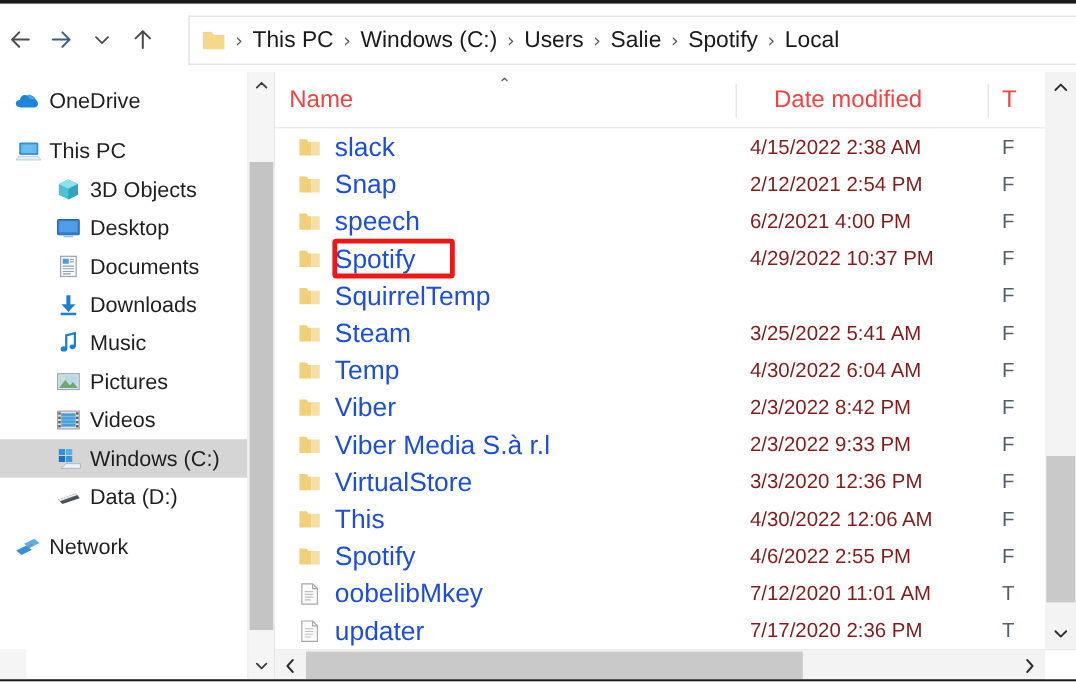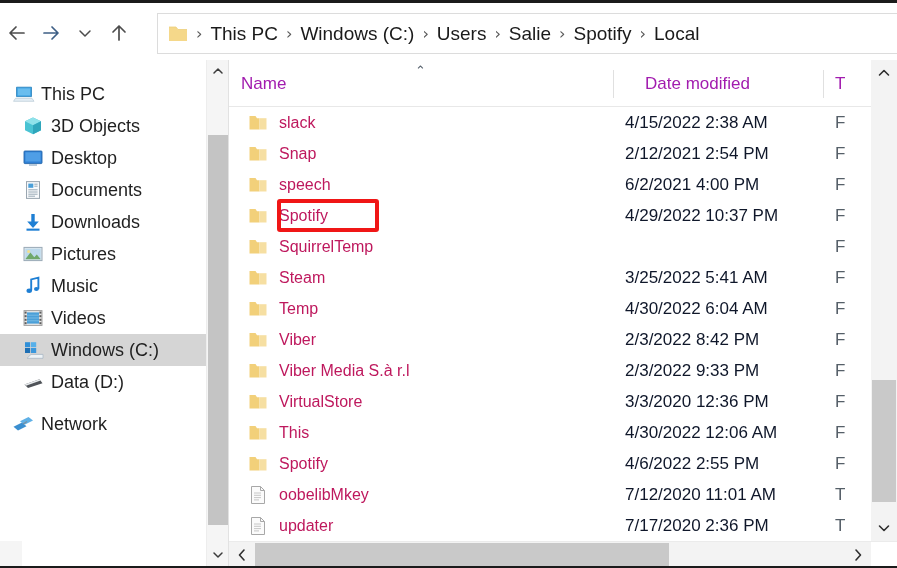--- a/index.html
+++ b/index.html
@@ -86,21 +86,21 @@
   .side-item .si-icon {
     width: 26px; flex: none;
     display: flex; align-items: center; justify-content: center;
     margin-right: 5px;
   }
   .side-item .si-label {
     font-size: 18px; color: #1f1f1f;
     line-height: 1;
   }
   .indent-0 { padding-left: 10px; }
-  .indent-1 { padding-left: 20px; }
+  .indent-1 { padding-left: 44px; }
   .side-gap { height: 10px; }
 
   
   #side-scroll {
     position: absolute; right: 0; top: 0;
     width: 22px; height: 506px;
     background: #f5f5f5;
     border-left: 1px solid #ededed;
   }
   .sb-arrow {
@@ -126,21 +126,21 @@
 
   #col-header {
     position: absolute; left: 0; top: 0;
     width: 100%; height: 47px;
     background: #ffffff;
     border-bottom: 1px solid #e8e8e8;
   }
   .col-head {
     position: absolute; top: 0; height: 47px;
     display: flex; align-items: center;
-    font-size: 17px; color: #a21caf;
+    font-size: 20px; color: #ef4444;
     padding-left: 12px;
     white-space: nowrap;
   }
   .col-div {
     position: absolute; top: 10px; width: 1px; height: 28px;
     background: #e0e0e0;
   }
   #sort-caret {
     position: absolute; top: 4px; left: 186px;
     font-size: 13px; color: #5a6570;
@@ -159,27 +159,27 @@
     display: flex; align-items: center;
     cursor: default;
     white-space: nowrap;
   }
   .fr-icon {
     width: 30px; flex: none;
     display: flex; align-items: center; justify-content: center;
     margin-left: 14px; margin-right: 6px;
   }
   .fr-name {
-    font-size: 16px; color: #be185d;
+    font-size: 22px; color: #1d4ed8;
     line-height: 1;
     flex: none;
   }
   .fr-date {
     position: absolute; left: 396px;
-    font-size: 17px; color: #0f172a;
+    font-size: 17px; color: #7f1d1d;
     line-height: 1;
   }
   .fr-type {
     position: absolute; left: 606px;
     font-size: 17px; color: #555f68;
     line-height: 1;
     overflow: hidden;
     width: 12px;
   }
 
@@ -285,20 +285,29 @@
         <span class="crumb">Spotify</span>
         <span class="crumb-sep">›</span>
         <span class="crumb">Local</span>
       </div>
   </div>
 
   <div id="body">
 
     <div id="sidebar">
       <div id="sidebar-items">
+          <div class="side-item indent-0">
+            <span class="si-icon">
+              <svg width="24" height="18" viewBox="0 0 24 18">
+                <path d="M6.5 14.5 C3.4 14.5 1.8 12.6 2.3 10.6 C2.7 8.9 4.3 8.1 5.6 8.3 C5.9 5.6 8.2 3.9 10.7 4.3 C12.6 4.6 13.8 5.9 14.3 7.3 C17.3 6.4 20.3 8.3 20.6 11 C20.9 13.3 19.2 14.5 17.3 14.5 Z" fill="#1e86d8"></path>
+                <path d="M10.7 4.3 C12.6 4.6 13.8 5.9 14.3 7.3 C16.1 6.8 18 7.3 19.2 8.6 C18.2 5.6 14.9 3.6 11.9 4.1 Z" fill="#3ba0ea"></path>
+              </svg>
+            </span>
+            <span class="si-label">OneDrive</span>
+          </div>
           <div class="side-gap"></div>
           <div class="side-item indent-0">
             <span class="si-icon">
               <svg width="24" height="20" viewBox="0 0 24 20">
                 <path d="M5.5 3.2 L20.5 3.2 L20.5 12.6 L5.5 12.6 Z" fill="#3ba1e3" stroke="#2a82bd" stroke-width="0.8"></path>
                 <path d="M6.8 4.4 L19.2 4.4 L19.2 11.4 L6.8 11.4 Z" fill="#69bdee"></path>
                 <path d="M2.5 17.3 L23 17.3 L21 14.3 L4.5 14.3 Z" fill="#e4eef5" stroke="#b7c8d4" stroke-width="0.7"></path>
               </svg>
             </span>
             <span class="si-label">This PC</span>
@@ -335,41 +344,41 @@
           </div>
           <div class="side-item indent-1">
             <span class="si-icon">
               <svg width="20" height="20" viewBox="0 0 20 20">
                 <path d="M10 2 L10 11" stroke="#1e7fd4" stroke-width="3.4" stroke-linecap="butt"></path>
                 <path d="M4.2 9.6 L10 16 L15.8 9.6 Z" fill="#1e7fd4"></path>
                 <rect x="3.5" y="16.6" width="13" height="2.1" fill="#1e7fd4"></rect>
               </svg>
             </span>
             <span class="si-label">Downloads</span>
+          </div>
+          <div class="side-item indent-1">
+            <span class="si-icon">
+              <svg width="18" height="20" viewBox="0 0 18 20">
+                <path d="M7.2 14.2 V3.4 L14.4 1.7 V12.4" fill="none" stroke="#1e7fd4" stroke-width="1.9" stroke-linecap="round"></path>
+                <ellipse cx="5.2" cy="14.8" rx="2.7" ry="2.2" fill="#1e7fd4"></ellipse>
+                <ellipse cx="12.4" cy="13" rx="2.4" ry="2" fill="#1e7fd4"></ellipse>
+              </svg>
+            </span>
+            <span class="si-label">Music</span>
           </div>
           <div class="side-item indent-1">
             <span class="si-icon">
               <svg width="22" height="20" viewBox="0 0 22 20">
                 <rect x="2" y="3.4" width="18" height="13.2" fill="#dfe9f0" stroke="#9aa9b6" stroke-width="1"></rect>
                 <rect x="3.3" y="4.7" width="15.4" height="10.6" fill="#bcd9ec"></rect>
                 <path d="M3.3 15.3 L8.4 8.6 L12.3 13.2 L14.8 10.4 L18.7 15.3 Z" fill="#6fa86a"></path>
                 <circle cx="6.6" cy="7.4" r="1.5" fill="#f4e08a"></circle>
               </svg>
             </span>
             <span class="si-label">Pictures</span>
-          </div>
-          <div class="side-item indent-1">
-            <span class="si-icon">
-              <svg width="18" height="20" viewBox="0 0 18 20">
-                <path d="M7.2 14.2 V3.4 L14.4 1.7 V12.4" fill="none" stroke="#1e7fd4" stroke-width="1.9" stroke-linecap="round"></path>
-                <ellipse cx="5.2" cy="14.8" rx="2.7" ry="2.2" fill="#1e7fd4"></ellipse>
-                <ellipse cx="12.4" cy="13" rx="2.4" ry="2" fill="#1e7fd4"></ellipse>
-              </svg>
-            </span>
-            <span class="si-label">Music</span>
           </div>
           <div class="side-item indent-1">
             <span class="si-icon">
               <svg width="22" height="20" viewBox="0 0 22 20">
                 <rect x="2" y="2.6" width="18" height="14.8" fill="#e6e6e6" stroke="#9a9a9a" stroke-width="0.9"></rect>
                 <rect x="5" y="4.4" width="12" height="11.2" fill="#4a9fd8"></rect>
                 <path d="M5 7.2 H17 M5 10 H17 M5 12.8 H17" stroke="#8dc6e8" stroke-width="0.7"></path>
                 <g fill="#5c5c5c">
                   <rect x="2.6" y="3.6" width="2" height="2"></rect>
                   <rect x="2.6" y="7.2" width="2" height="2"></rect>

